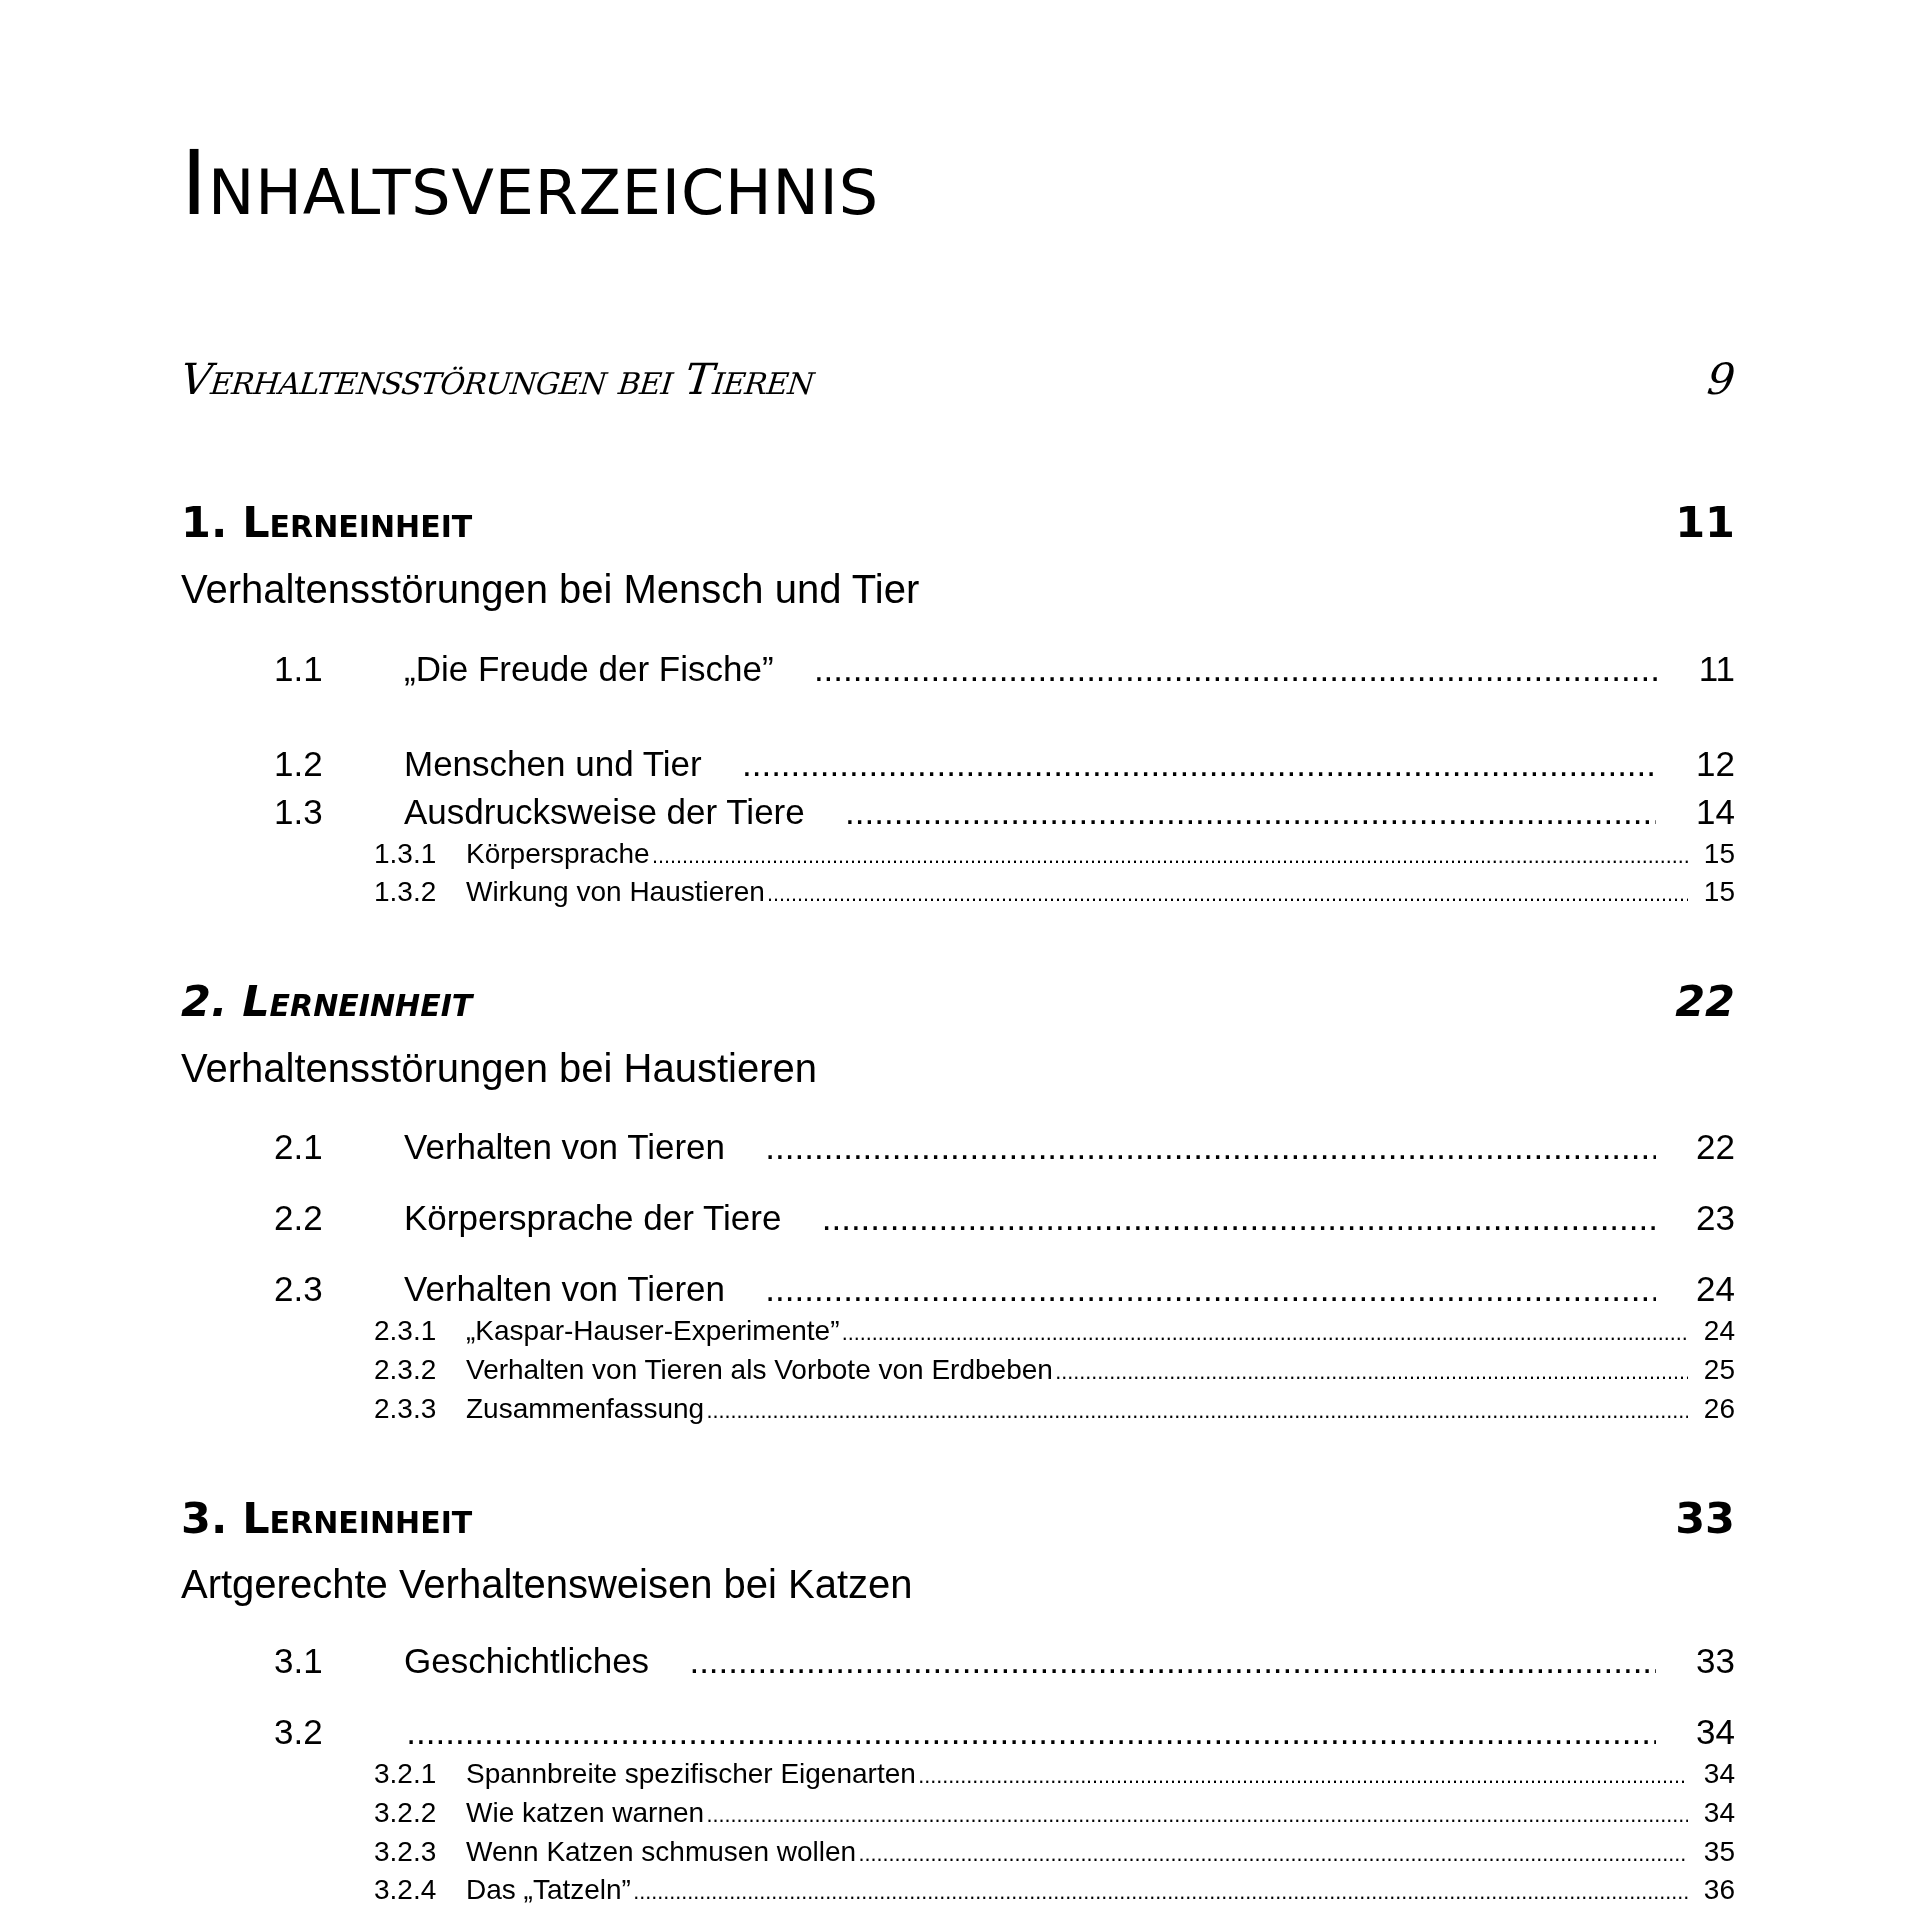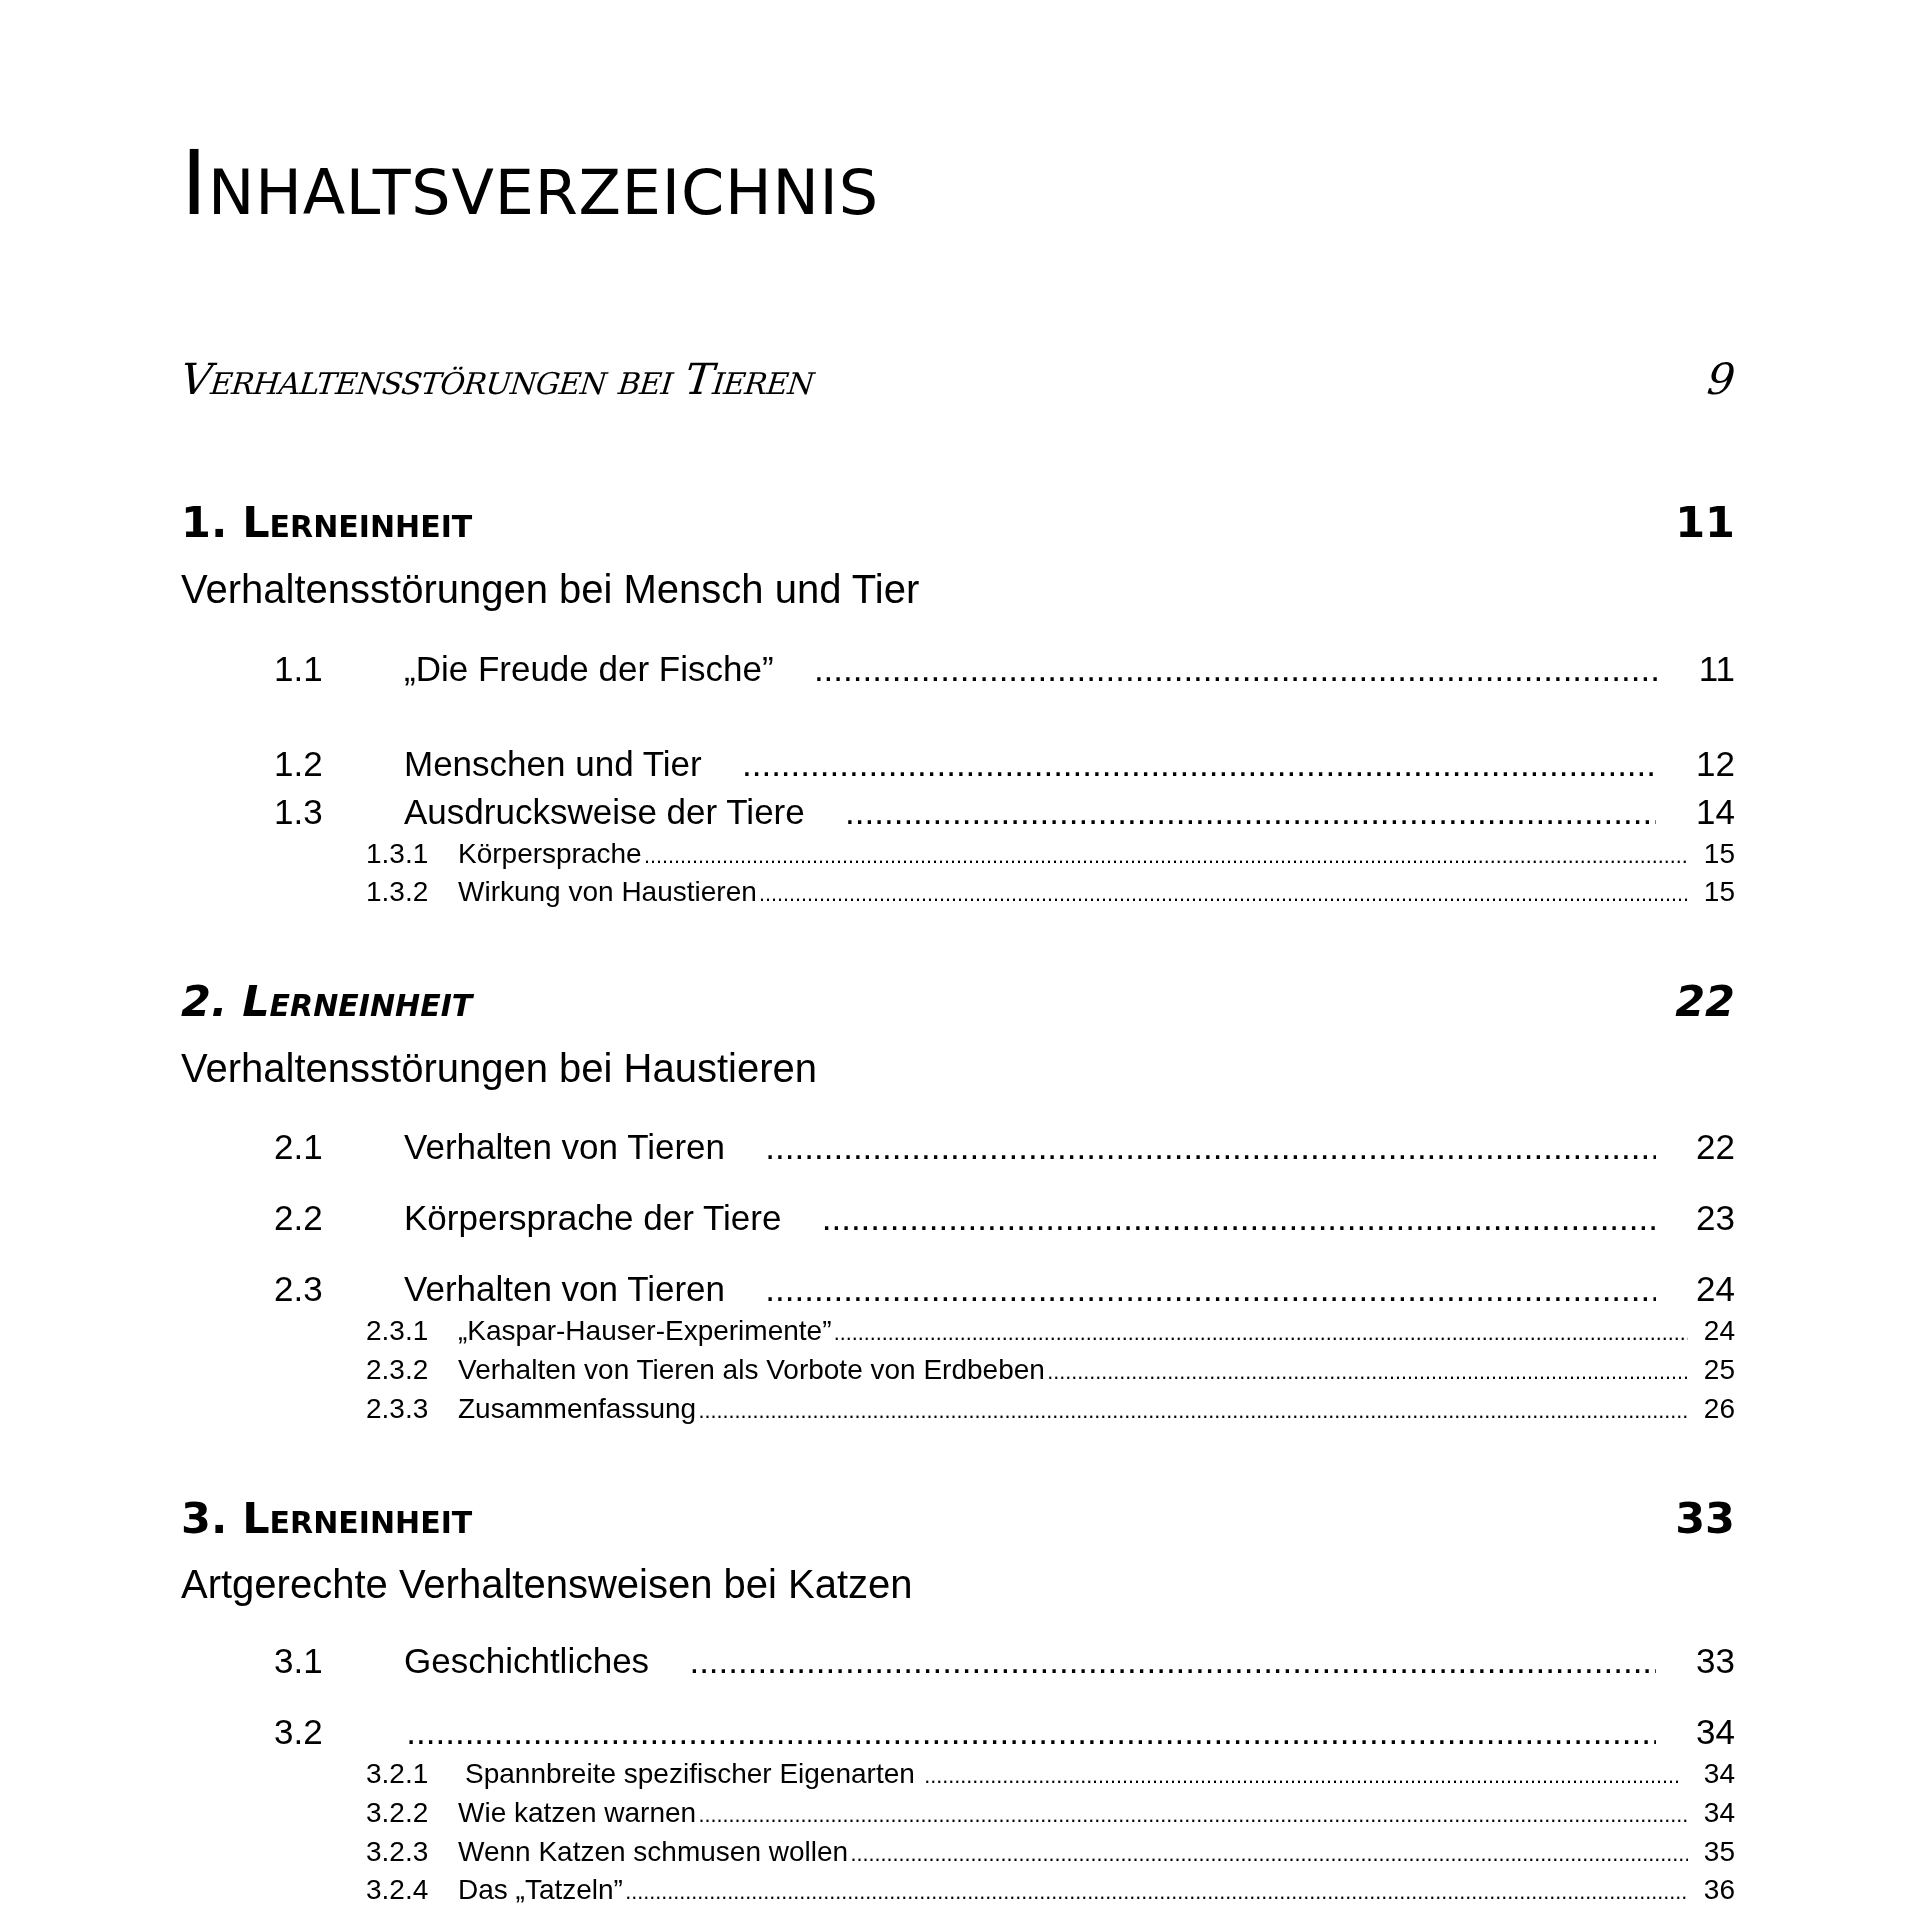--- a/index.html
+++ b/index.html
@@ -39,21 +39,21 @@
       font-family: "Liberation Sans", sans-serif;
       font-size: 35px; line-height: 1; gap: 38px;
     }
     .toc-l2 .num { width: 92px; flex: 0 0 92px; }
     .toc-l3 {
       position: absolute; left: 366px; right: 175px;
       display: flex; align-items: baseline;
       font-family: "Liberation Sans", sans-serif;
       font-size: 28px; line-height: 1;
     }
-    .toc-l3 .num { width: 92px; flex: 0 0 92px; }
+    .toc-l3 .num { width: 92px; flex: 0 0 92px; margin-left: 8px; }
 
     .title { white-space: nowrap; }
     .leader {
       flex: 1 1 auto; overflow: hidden; white-space: nowrap;
       margin: 0 2.3px; position: relative; top: 0;
     }
     .leader::before {
       content: "................................................................................................................................................................................................................................................................................................................................................................................................................................................................................";
       letter-spacing: 0px;
     }
@@ -161,21 +161,21 @@
   <span class="num">3.1</span>
   <span class="title">Geschichtliches</span>
   <span class="leader"></span>
   <span class="page">33</span>
 </div>
 <div class="toc-l2" style="top:1714px;">
   <span class="num">3.2</span>
   <span class="leader"></span>
   <span class="page">34</span>
 </div>
-<div class="toc-l3" style="top:1760px;gap:7px;">
+<div class="toc-l3" style="top:1760px;">
   <span class="num">3.2.1</span>
   <span class="title">Spannbreite spezifischer Eigenarten</span>
   <span class="leader"></span>
   <span class="page">34</span>
 </div>
 <div class="toc-l3" style="top:1799px;">
   <span class="num">3.2.2</span>
   <span class="title">Wie katzen warnen</span>
   <span class="leader"></span>
   <span class="page">34</span>

